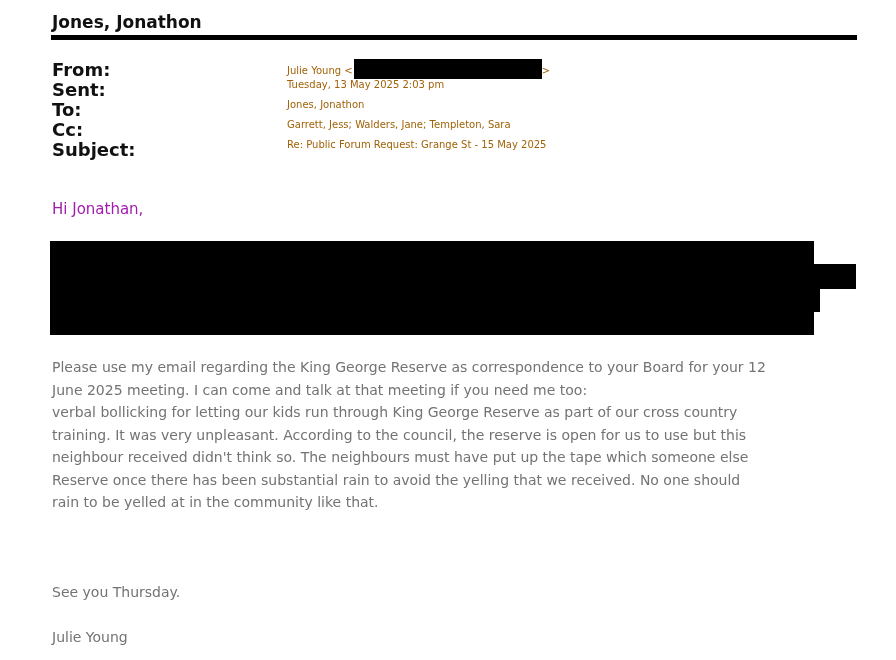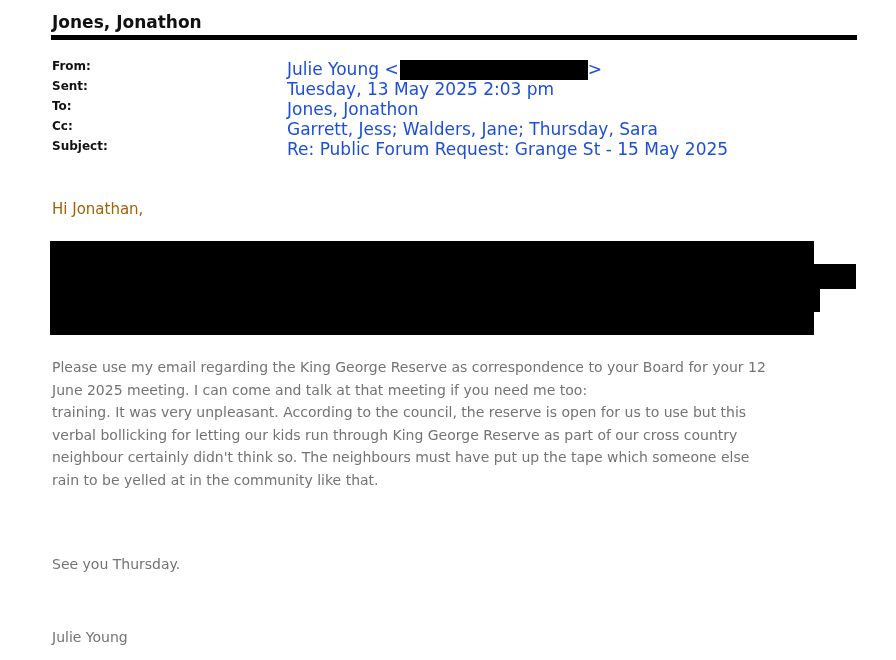--- a/index.html
+++ b/index.html
@@ -30,29 +30,29 @@
       top: 35px;
       width: 806px;
       height: 5px;
       background: #000;
     }
     .hdr-label {
       position: absolute;
       left: 52px;
       font-family: "DejaVu Sans", sans-serif;
       font-weight: bold;
-      font-size: 12px;
+      font-size: 18px;
       color: #111;
     }
     .hdr-value {
       position: absolute;
       left: 287px;
       font-family: "DejaVu Sans", sans-serif;
-      font-size: 17px;
-      color: #1d4ed8;
+      font-size: 10px;
+      color: #a16207;
       white-space: nowrap;
     }
     .redact {
       position: absolute;
       background: #000;
     }
     .body-text {
       position: absolute;
       left: 52px;
       font-family: "DejaVu Sans", sans-serif;
@@ -60,21 +60,21 @@
       color: #737373;
       white-space: nowrap;
       line-height: 22.5px;
     }
     .greeting {
       position: absolute;
       left: 52px;
       top: 200px;
       font-family: "DejaVu Sans", sans-serif;
       font-size: 15px;
-      color: #a16207;
+      color: #a21caf;
     }
     .para-line { display: block; height: 22.5px; }
   </style>
 </head>
 <body>
 
 <div class="title">Jones, Jonathon</div>
 <div class="title-rule"></div>
 
 <div>
@@ -84,37 +84,38 @@
     <span>&lt;</span><span style="display:inline-block;width:188px;height:20px;background:#000;vertical-align:-5px;margin-left:1px;"></span><span>&gt;</span>
   </div>
 
   <div class="hdr-label" style="top:79px">Sent:</div>
   <div class="hdr-value" style="top:79px">Tuesday, 13 May 2025 2:03 pm</div>
 
   <div class="hdr-label" style="top:99px">To:</div>
   <div class="hdr-value" style="top:99px">Jones, Jonathon</div>
 
   <div class="hdr-label" style="top:119px">Cc:</div>
-  <div class="hdr-value" style="top:119px">Garrett, Jess; Walders, Jane; Thursday, Sara</div>
+  <div class="hdr-value" style="top:119px">Garrett, Jess; Walders, Jane; Templeton, Sara</div>
 
   <div class="hdr-label" style="top:139px">Subject:</div>
   <div class="hdr-value" style="top:139px">Re: Public Forum Request: Grange St - 15 May 2025</div>
 </div>
 
 <div class="greeting">Hi Jonathan,</div>
 
 <div>
   <div class="redact" style="left:50px; top:241px; width:764px; height:94px;"></div>
   <div class="redact" style="left:810px; top:264px; width:46px; height:25px;"></div>
   <div class="redact" style="left:810px; top:288px; width:10px; height:24px;"></div>
 </div>
 
 <div class="body-text" style="top:356px;">
   <span class="para-line">Please use my email regarding the King George Reserve as correspondence to your Board for your 12</span>
   <span class="para-line">June 2025 meeting. I can come and talk at that meeting if you need me too:</span>
+  <span class="para-line">verbal bollicking for letting our kids run through King George Reserve as part of our cross country</span>
   <span class="para-line">training. It was very unpleasant. According to the council, the reserve is open for us to use but this</span>
-  <span class="para-line">verbal bollicking for letting our kids run through King George Reserve as part of our cross country</span>
-  <span class="para-line">neighbour certainly didn't think so. The neighbours must have put up the tape which someone else</span>
+  <span class="para-line">neighbour received didn't think so. The neighbours must have put up the tape which someone else</span>
+  <span class="para-line">Reserve once there has been substantial rain to avoid the yelling that we received. No one should</span>
   <span class="para-line">rain to be yelled at in the community like that.</span>
 </div>
 
-<div class="body-text" style="top:553px;">See you Thursday.</div>
+<div class="body-text" style="top:581px;">See you Thursday.</div>
 <div class="body-text" style="top:626px;">Julie Young</div>
 
 </body></html>

